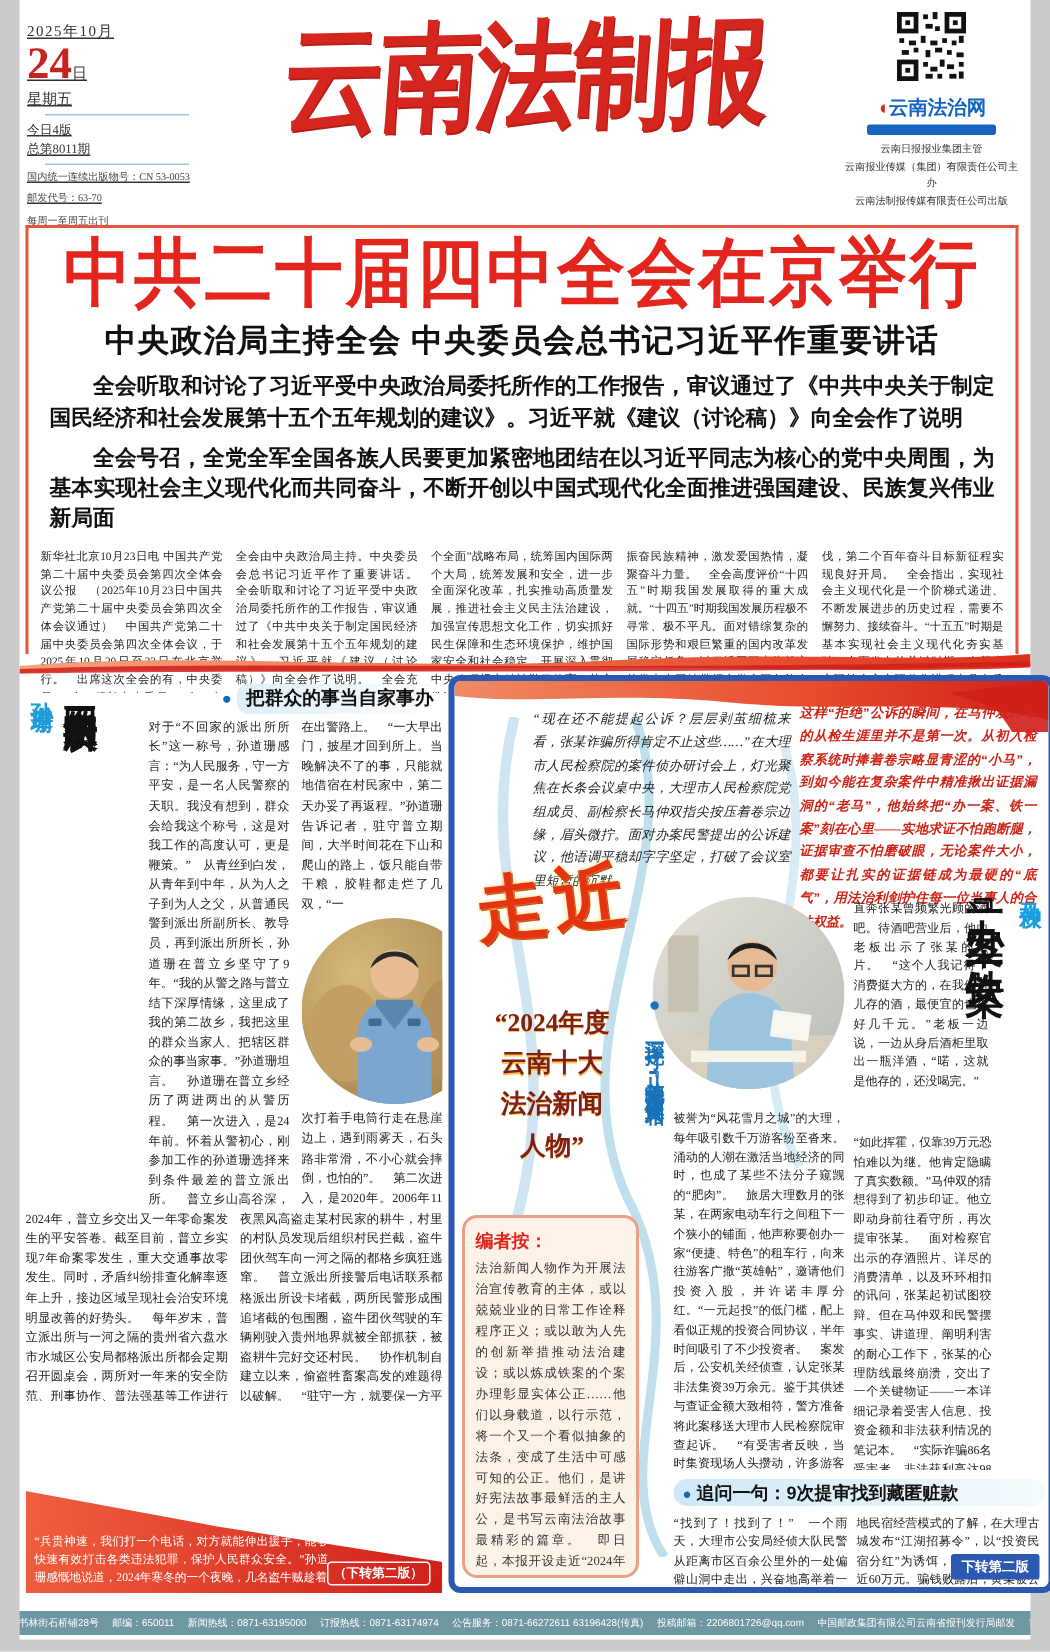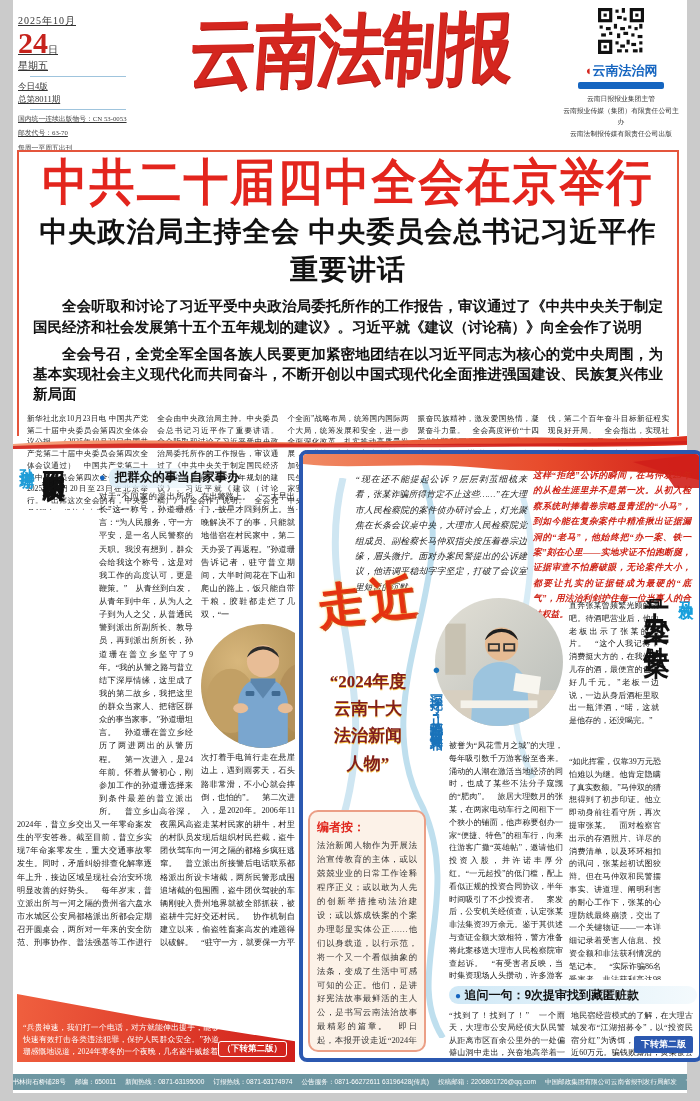--- a/index.html
+++ b/index.html
@@ -25,36 +25,36 @@
   .mh-right{position:absolute;right:6px;top:8px;width:120px;text-align:center;}
   .mh-qr{margin:0 auto;width:46px;height:46px;}
   .mh-logo{margin-top:4px;font-size:13px;font-weight:bold;color:#1565c0;font-family:"Liberation Sans", sans-serif;}
   .mh-logo .mark{color:#d4261f;font-weight:900;}
   .mh-logo-bar{margin:2px auto 0;width:86px;height:7px;background:#1565c0;border-radius:2px;}
   .mh-publisher{margin-top:4px;font-size:6.8px;line-height:1.7;color:#333;font-family:"Liberation Sans", sans-serif;}
 
   
   .top-story{position:absolute;left:4px;top:150px;width:662px;height:286px;border:2px solid #e4553c;border-bottom:none;box-sizing:border-box;padding:4px 8px 0;}
   .ts-headline{margin:2px 0 0;text-align:center;font-size:45px;font-weight:900;color:#e3251d;letter-spacing:2px;line-height:1.05;font-family:"Liberation Sans", sans-serif;transform:scaleY(1.1);}
-  .ts-subheadline{margin:8px 0 0;text-align:center;font-size:28px;font-weight:900;color:#111;letter-spacing:1px;}
+  .ts-subheadline{margin:8px 0 0;text-align:center;font-size:21px;font-weight:900;color:#111;letter-spacing:1px;}
   .ts-deck{margin:7px 6px 0;font-size:14.5px;font-weight:bold;color:#111;line-height:1.4;text-align:justify;text-indent:2em;}
   .ts-cols{display:flex;gap:9px;margin-top:8px;height:97px;overflow:hidden;}
   .ts-col{flex:1;font-size:7.6px;line-height:1.55;color:#222;text-align:justify;overflow:hidden;}
 
   
   .wave{position:absolute;left:0;top:432px;width:674px;height:18px;}
 
   
   .left-story{position:absolute;left:4px;top:452px;width:278px;height:610px;overflow:hidden;}
   .ls-float{float:left;width:76px;height:212px;position:relative;margin-right:6px;}
   .ls-name{position:absolute;left:0;top:4px;writing-mode:vertical-rl;font-size:15px;font-weight:bold;color:#1f9cd7;letter-spacing:3px;}
   .ls-title{position:absolute;left:24px;top:0;writing-mode:vertical-rl;font-size:23px;font-weight:900;color:#111;letter-spacing:1px;line-height:1.05;}
   .ls-intro{font-size:8.8px;font-style:italic;line-height:1.7;text-align:justify;color:#222;margin:2px 0 0;}
   .ls-intro p{margin:0 0 2px;text-indent:2em;}
-  .ls-h{font-size:12.5px;font-weight:900;color:#111;margin:16px 0 2px;font-family:Liberation Serif, serif;}
+  .ls-h{font-size:12.5px;font-weight:900;color:#111;margin:4px 0 2px;font-family:Liberation Sans, sans-serif;text-align:right;}
   .ls-h .dot{color:#1565c0;font-size:11px;}
   .ls-h .band{display:inline-block;padding:1px 6px 2px;background:linear-gradient(90deg,#ddeef8,rgba(255,255,255,0));border-radius:8px;}
   .cols{display:flex;gap:8px;overflow:hidden;}
   .col{flex:1;font-size:8.2px;line-height:1.6;text-align:justify;color:#222;overflow:hidden;}
   .cols1{height:328px;}
   .cols2{height:128px;}
   .ls-photo{width:124px;height:124px;border-radius:50%;overflow:hidden;margin:3px auto;display:block;}
   .ls-redwedge{position:absolute;left:0;bottom:0;width:278px;height:74px;clip-path:polygon(0 8%,46% 40%,100% 72%,100% 100%,0 100%);background:linear-gradient(100deg,#f0603f,#d01f1a);color:#fff;}
   .ls-redwedge .wtxt{position:absolute;left:6px;bottom:4px;width:196px;font-size:7.8px;line-height:1.55;text-align:justify;}
   .ls-redwedge .cont{position:absolute;right:8px;bottom:5px;font-size:8.5px;font-weight:bold;border:1px solid #fff;padding:1px 4px;border-radius:3px;}

